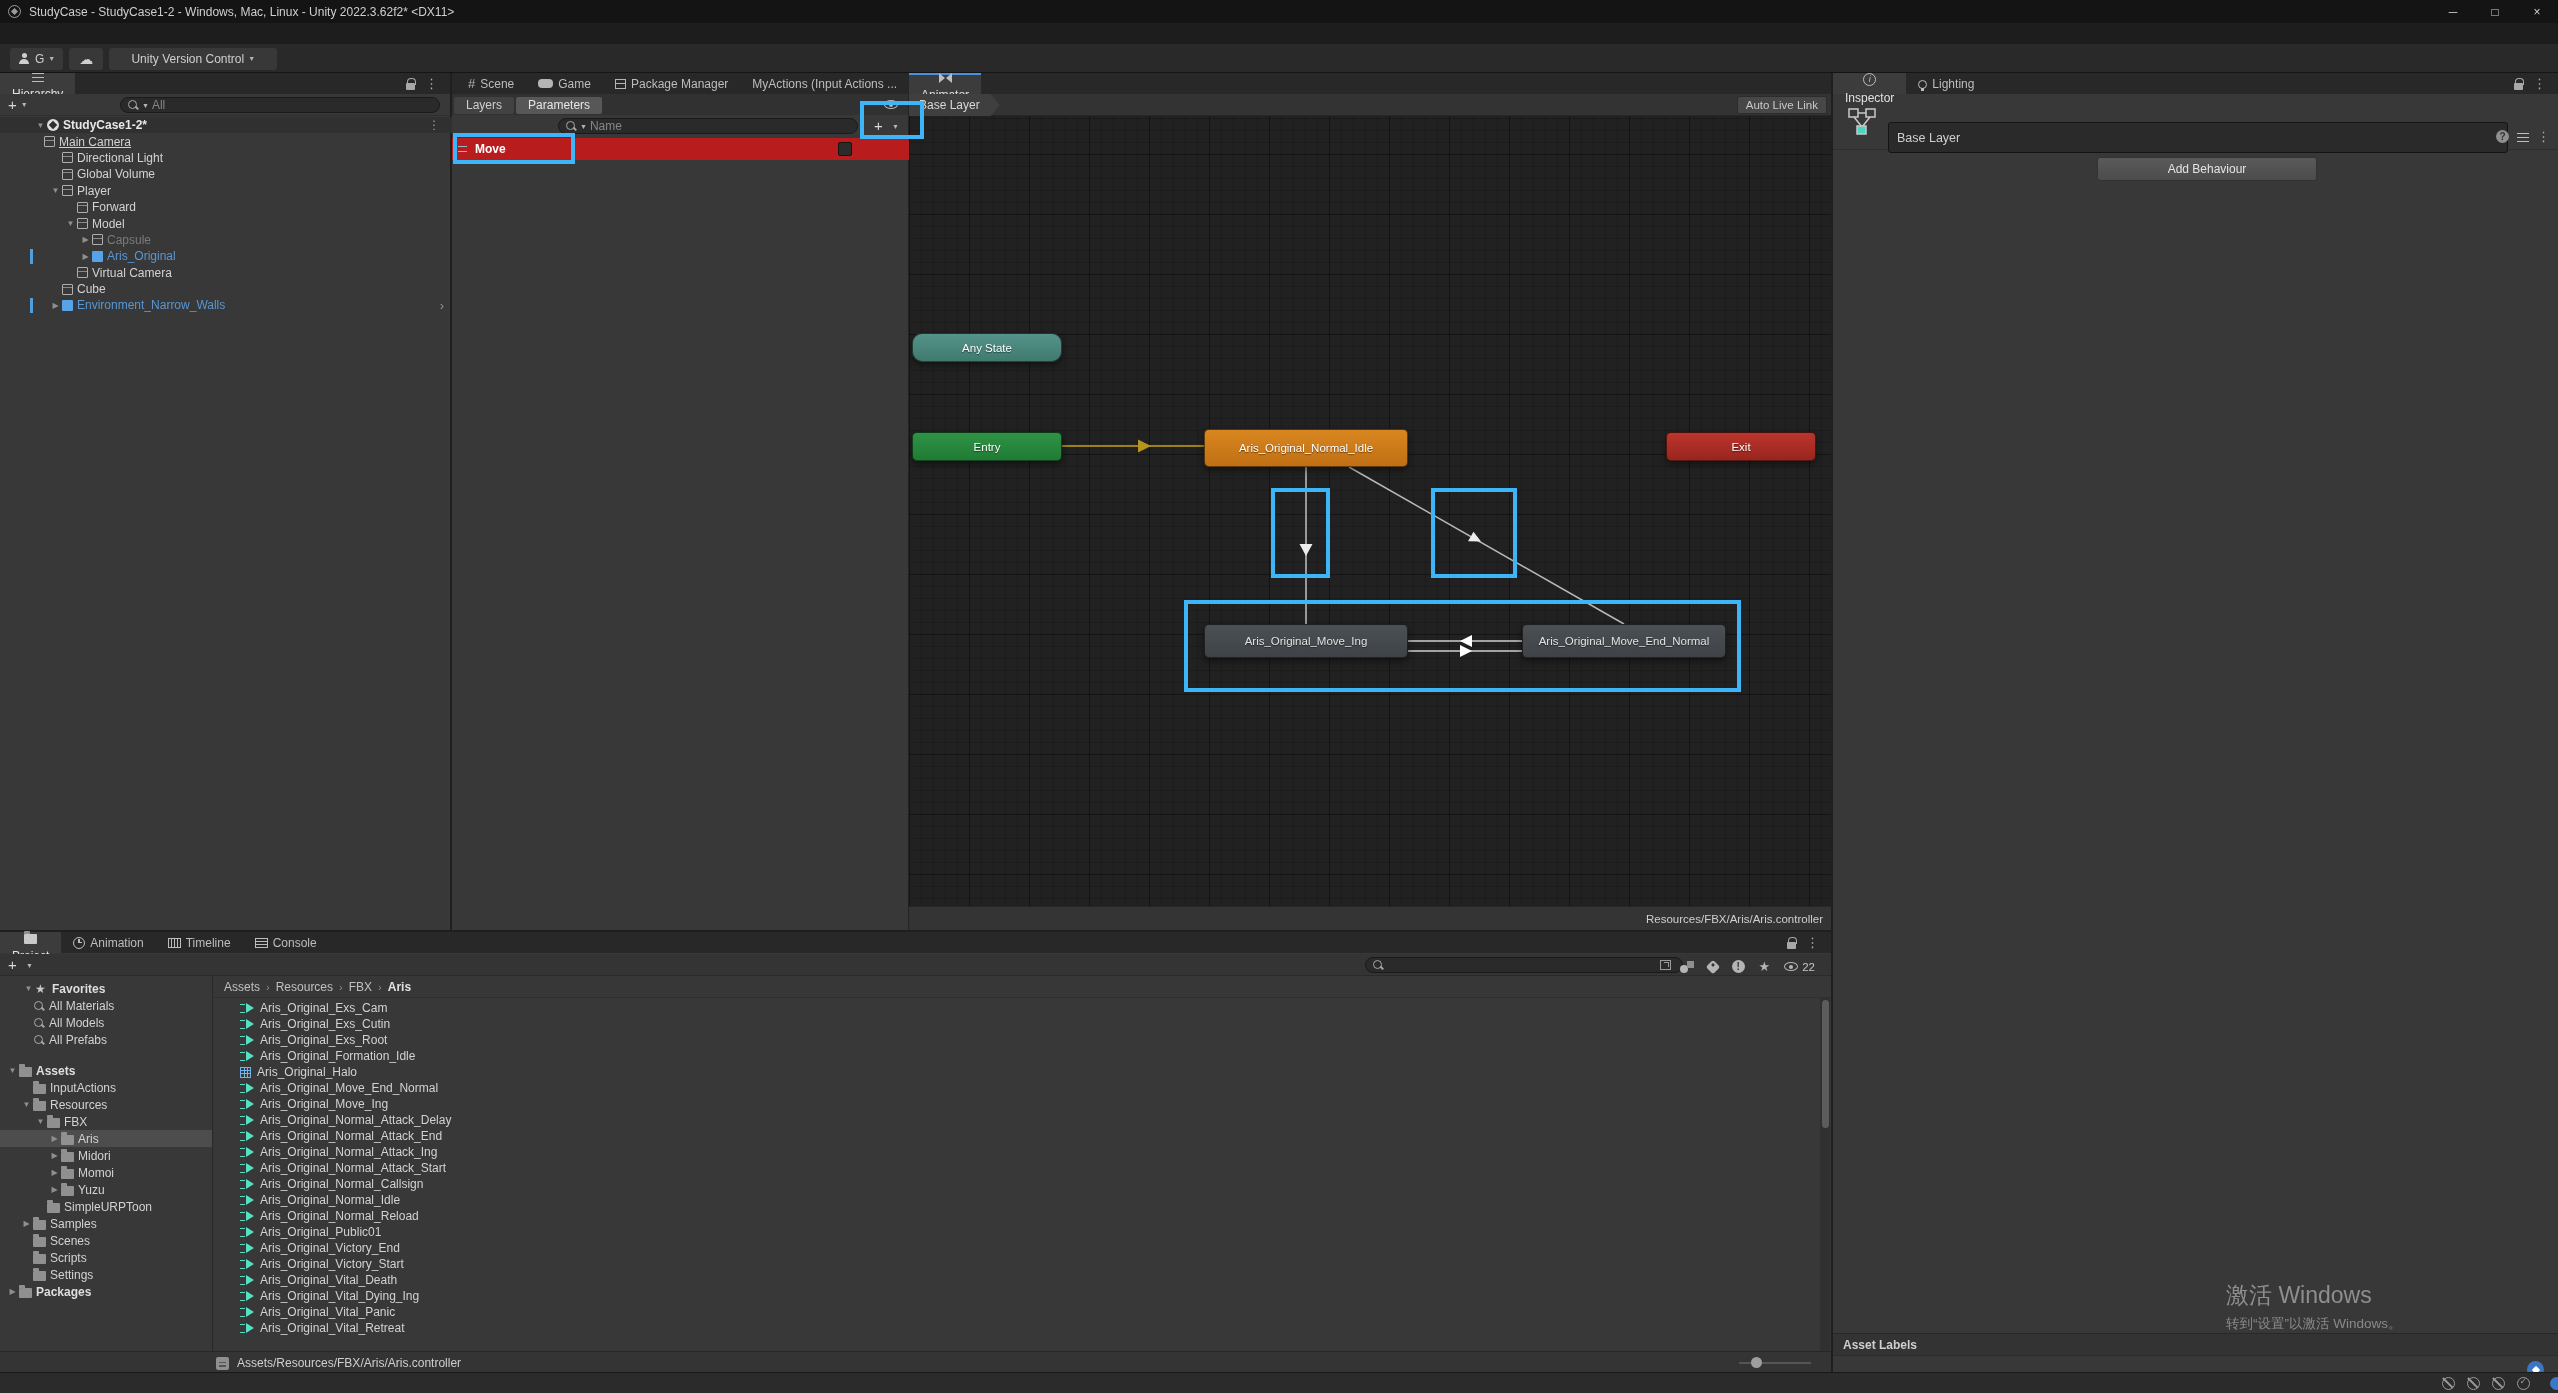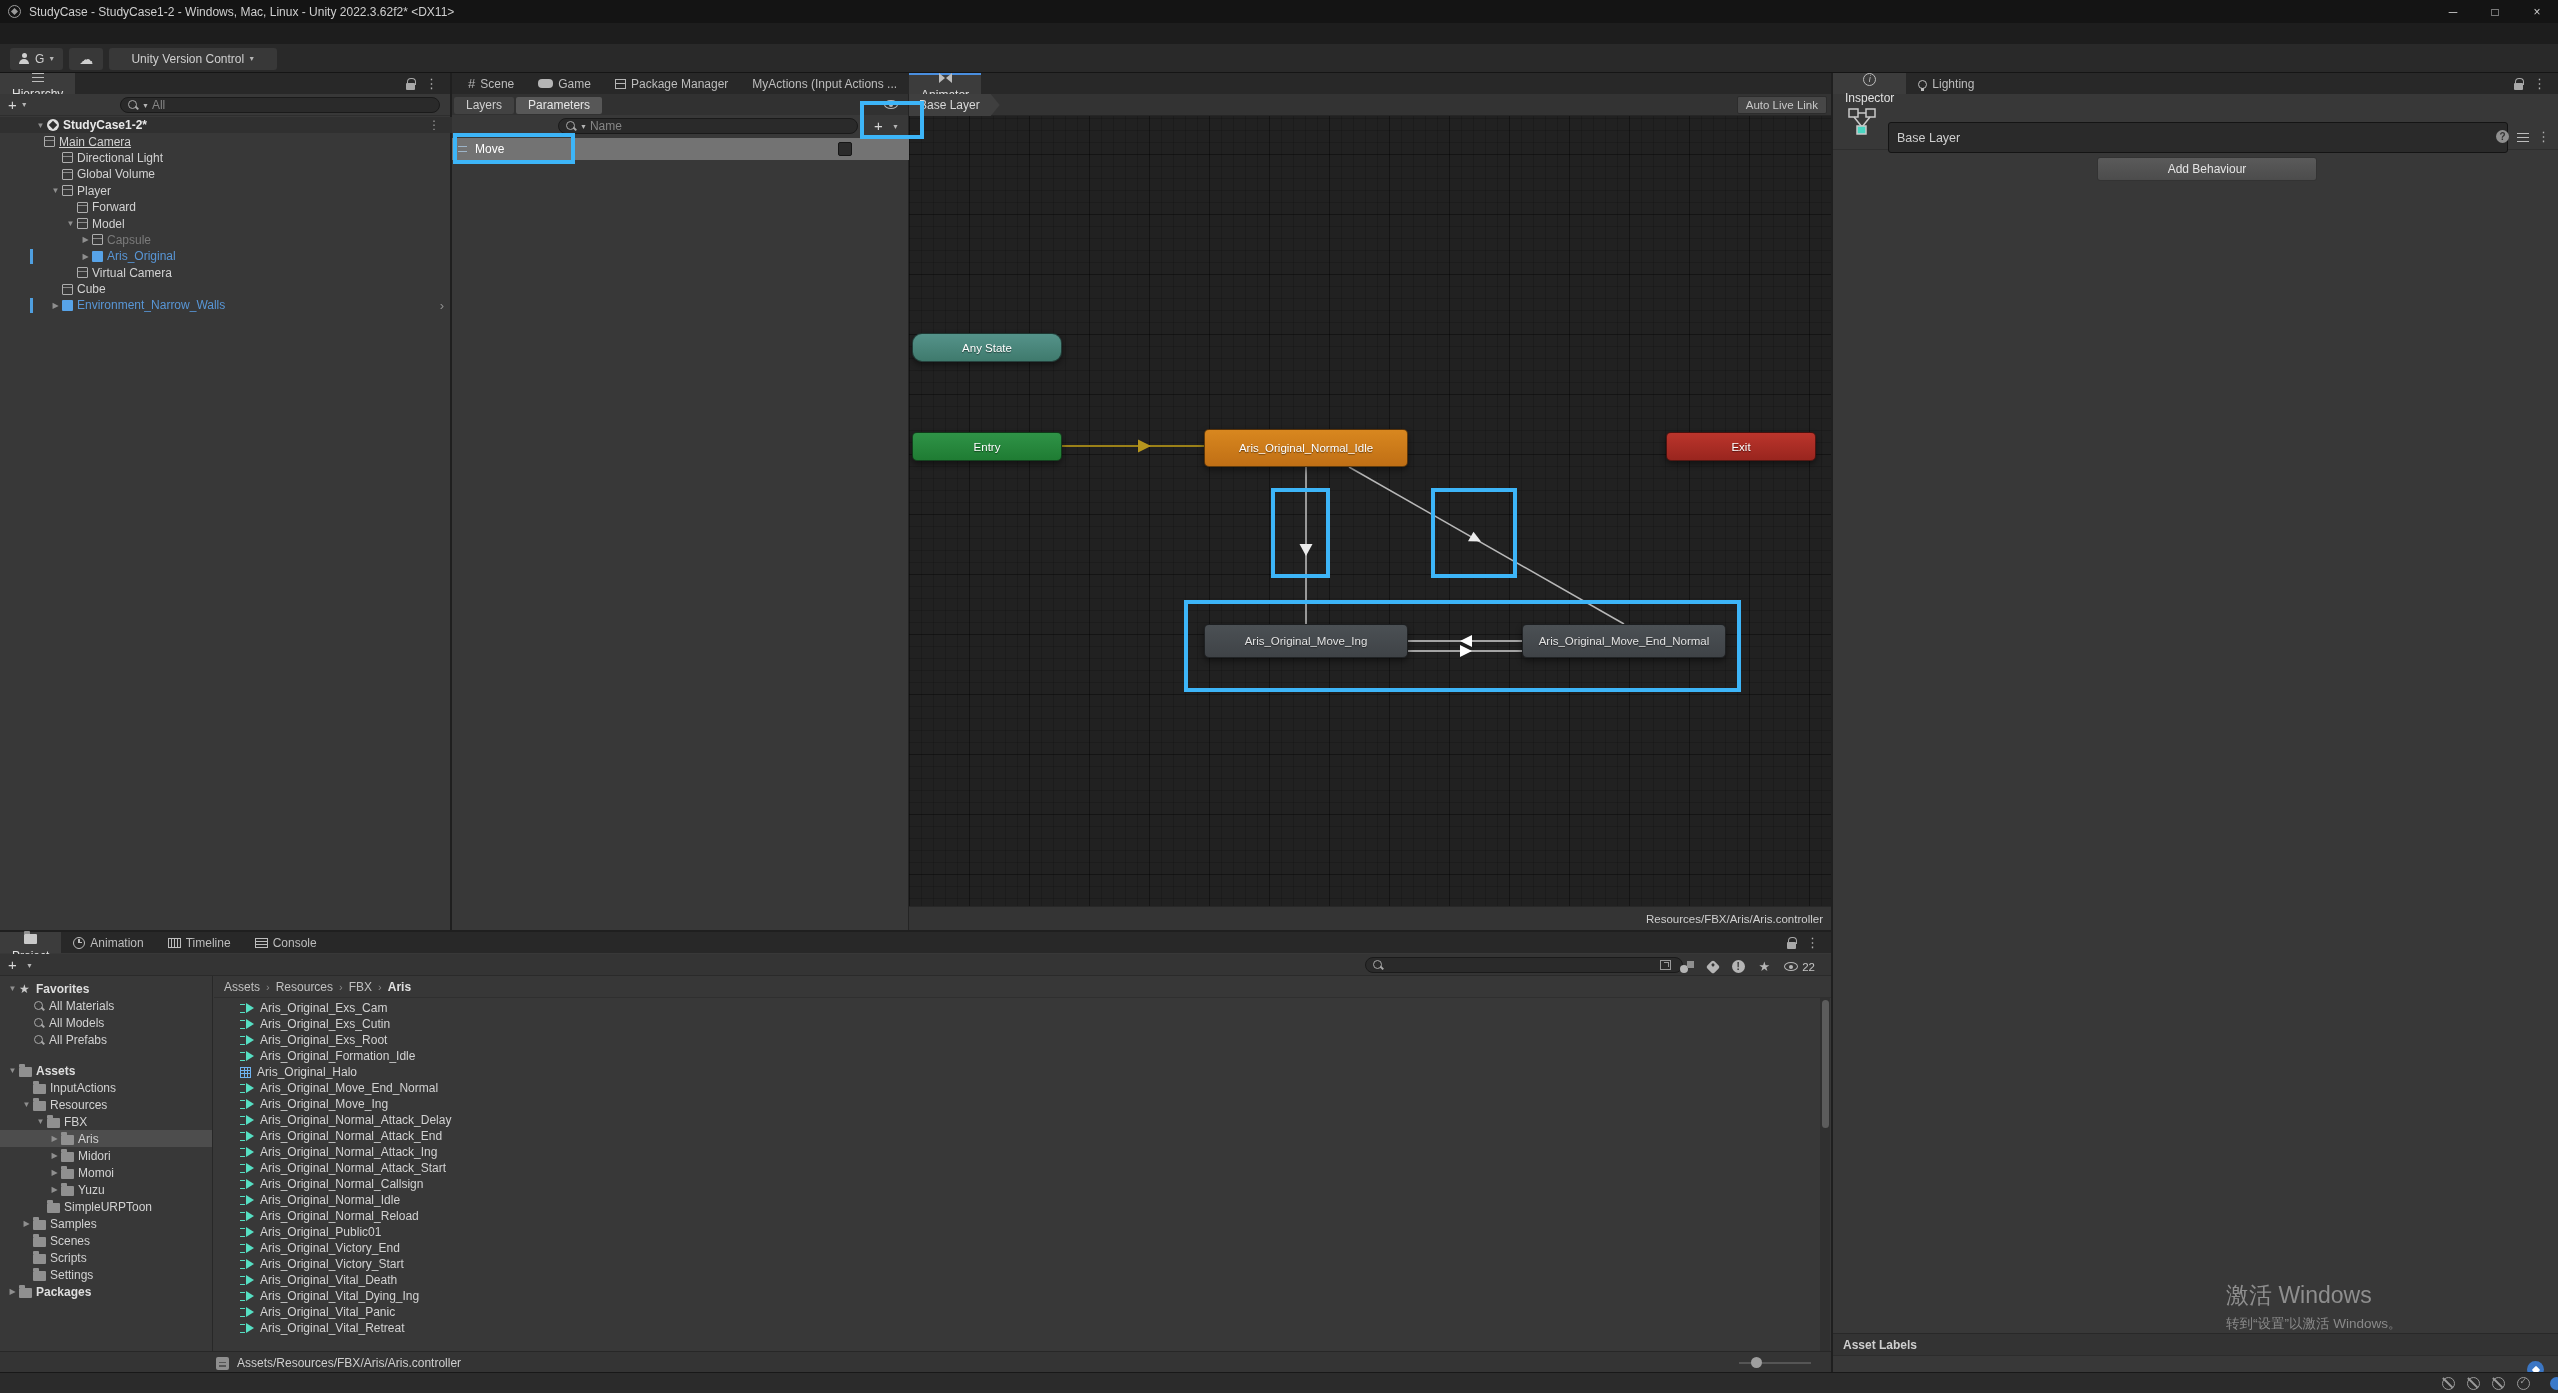--- a/index.html
+++ b/index.html
@@ -109,21 +109,21 @@
   .tree-row.chevron::after{content:"›";position:absolute;right:8px;color:#8f8f8f;font-size:13px;}
   .tree-row.sel{background:#4d4d4d;}
   .tree-row.gap{margin-top:14px;}
 
   
   #center{left:452px;top:73px;width:1379px;height:857px;background:#383838;}
   #params{left:0;top:21px;width:457px;height:836px;background:#383838;border-right:1px solid #242424;position:absolute;}
   #params .bar{height:21px;background:#313131;display:flex;align-items:center;padding:1px 2px 0 2px;gap:2px;position:relative;}
   .ptab{height:17px;display:flex;align-items:center;justify-content:center;border-radius:2px;padding:0 12px;font-size:12px;color:#cfcfcf;}
   #param-search-row{height:22px;position:relative;background:#383838;}
-  #move-row{position:absolute;left:0;top:44px;width:457px;height:22px;background:#737373;display:flex;align-items:center;color:#fff;}
+  #move-row{position:absolute;left:0;top:44px;width:457px;height:22px;background:#b91c1c;display:flex;align-items:center;color:#fff;font-weight:bold;}
   .drag-handle{width:9px;height:6px;border-top:1.5px solid #9db4c8;border-bottom:1.5px solid #9db4c8;margin:0 8px 0 6px;}
   .checkbox{position:absolute;left:386px;top:4px;width:14px;height:14px;background:#2b2b2b;border:1px solid #161616;border-radius:2px;}
   .annot{position:absolute;border:4px solid #3db5f8;pointer-events:none;z-index:9;}
 
   #graph{left:457px;top:21px;width:922px;height:836px;position:absolute;overflow:hidden;
     background-color:#212121;
     background-image:
       linear-gradient(rgba(0,0,0,.30) 1px,transparent 1px),
       linear-gradient(90deg,rgba(0,0,0,.30) 1px,transparent 1px),
       linear-gradient(rgba(0,0,0,.15) 1px,transparent 1px),
@@ -517,21 +517,21 @@
         <span class="ic icon-eye"></span>
         <span style="font-size:11.5px;color:#c5c5c5">22</span>
       </span>
     </div>
   </div>
 
   <div id="proj-body">
     <div id="proj-tree">
       <div style="padding-top:4px">
 
-      <div class="tree-row bold" style="height: 17px; padding-left: 6px;">
+      <div class="tree-row bold" style="height: 17px; padding-left: 22px;">
             <span class="arrow down"></span>
             <span class="ic star"></span>
             <span class="lbl">Favorites</span>
           </div>
           <div class="tree-row" style="height: 17px; padding-left: 20px;">
             <span class="arrow"></span>
             <span class="ic searchm"></span>
             <span class="lbl">All Materials</span>
           </div>
           <div class="tree-row" style="height: 17px; padding-left: 20px;">

